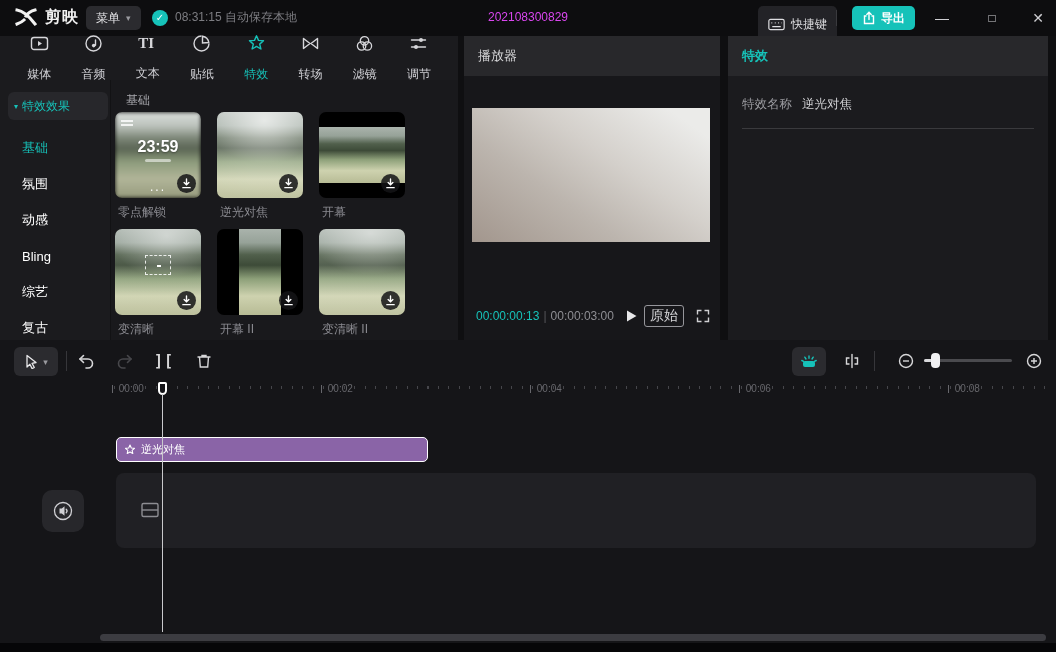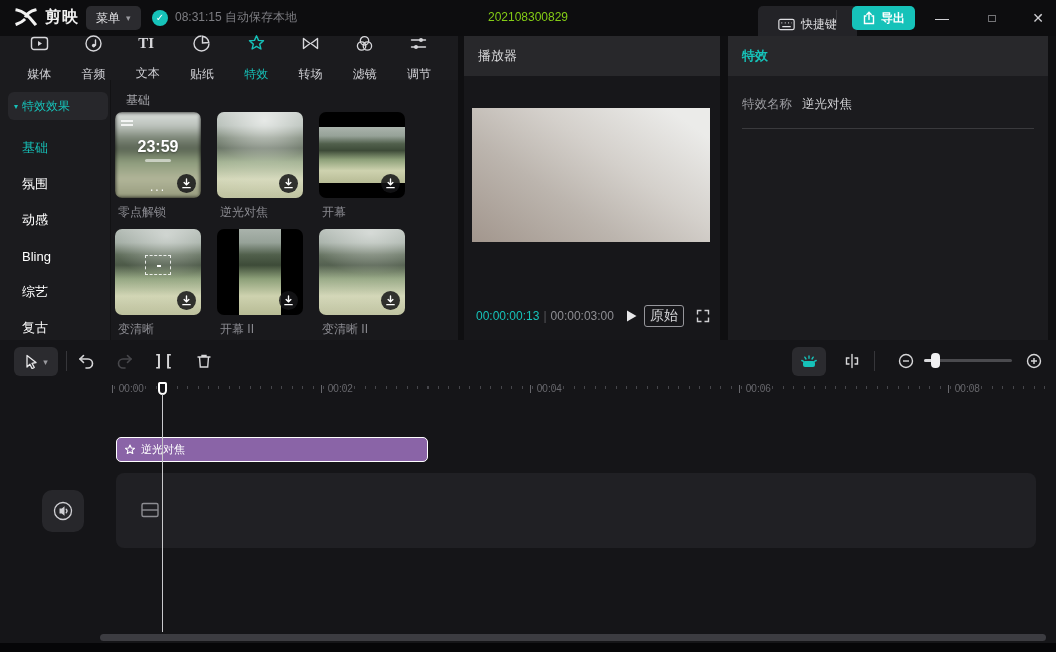--- a/index.html
+++ b/index.html
@@ -13,22 +13,22 @@
   #logo { position:absolute; left:14px; top:6px; display:flex; align-items:center; gap:7px; }
   #logo .logo-mark { width:24px; height:22px; }
   #logo .logo-text { font-size:16px; font-weight:bold; color:#f2f2f2; letter-spacing:1px; }
   #menu-btn { position:absolute; left:86px; top:6px; height:24px; padding:0 10px; background:#2b2b2f;
               border-radius:5px; display:flex; align-items:center; gap:6px; font-size:12px; color:#e3e3e6; }
   #menu-btn .chev { font-size:9px; color:#9a9a9f; }
   #autosave { position:absolute; left:152px; top:9px; display:flex; align-items:center; gap:7px;
               font-size:12px; color:#7d7d82; }
   #autosave .check { width:16px; height:16px; border-radius:50%; background:var(--accent);
                      color:#fff; font-size:10px; display:flex; align-items:center; justify-content:center; }
-  #project-title { position:absolute; left:0; right:0; top:10px; text-align:center; font-size:12px; color:#84cc16; }
-  #shortcut-btn { position:absolute; left:758px; top:6px; height:36px; padding:0 20px; background:#232327;
+  #project-title { position:absolute; left:0; right:0; top:10px; text-align:center; font-size:12px; color:#d946ef; }
+  #shortcut-btn { position:absolute; left:758px; top:6px; height:36px; padding:0 10px; background:#232327;
                   border-radius:5px; display:flex; align-items:center; gap:6px; font-size:12px; color:#dedee1; }
   #shortcut-btn .kb { width:17px; height:13px; }
   .tb-divider { position:absolute; left:836px; top:10px; width:1px; height:16px; background:#3a3a3e; }
   #export-btn { position:absolute; left:852px; top:6px; height:24px; padding:0 10px; background:var(--accent);
                 border-radius:5px; display:flex; align-items:center; gap:5px; font-size:12px; font-weight:bold; color:#fff; }
   #export-btn .ex { width:14px; height:14px; }
   .win-btn { position:absolute; top:0; width:40px; height:36px; display:flex; align-items:center;
              justify-content:center; font-size:14px; color:#cfcfd3; }
   #win-min { left:922px; } #win-max { left:972px; font-size:12px; } #win-close { left:1018px; }
 

